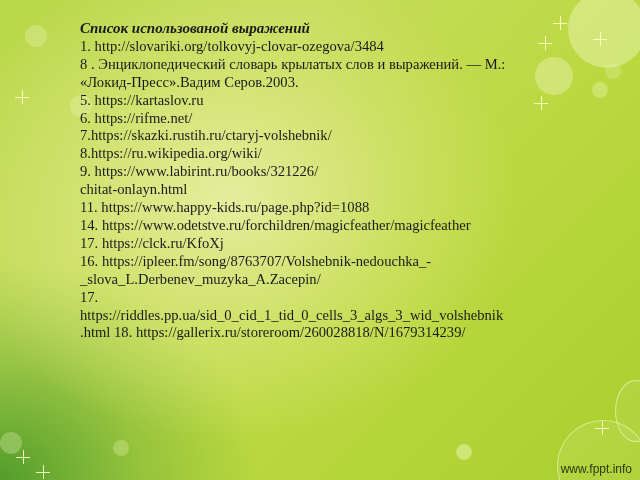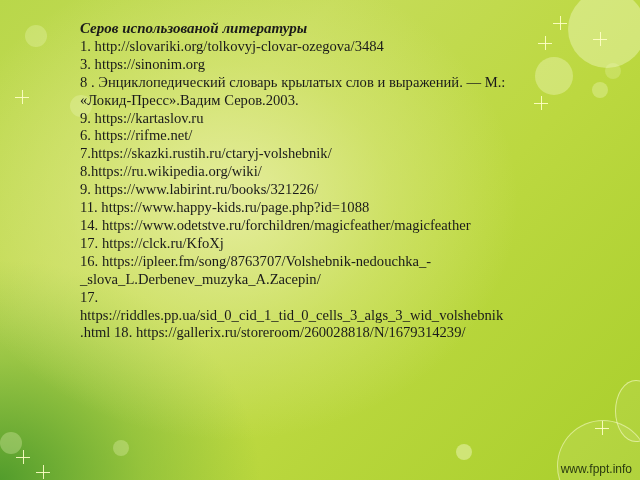--- a/index.html
+++ b/index.html
@@ -47,30 +47,30 @@
 <div class="sparkle" style="left:553px;top:16px;"></div>
 <div class="sparkle" style="left:538px;top:36px;"></div>
 <div class="sparkle" style="left:593px;top:32px;"></div>
 <div class="sparkle" style="left:534px;top:96px;"></div>
 <div class="sparkle" style="left:15px;top:90px;"></div>
 <div class="sparkle" style="left:16px;top:450px;"></div>
 <div class="sparkle" style="left:36px;top:465px;"></div>
 <div class="sparkle" style="left:595px;top:421px;"></div>
 
 <div class="content">
-  <div class="heading line">Серов использованой литературы</div>
+  <div class="heading line">Список использованой выражений</div>
   <div class="line">1. http://slovariki.org/tolkovyj-clovar-ozegova/3484</div>
-  <div class="line">3. https://sinonim.org</div>
   <div class="line">8 . Энциклопедический словарь крылатых слов и выражений. — М.:</div>
   <div class="line">«Локид-Пресс».Вадим Серов.2003.</div>
-  <div class="line">9.  https://kartaslov.ru</div>
+  <div class="line">5.  https://kartaslov.ru</div>
   <div class="line">6. https://rifme.net/</div>
   <div class="line">7.https://skazki.rustih.ru/ctaryj-volshebnik/</div>
   <div class="line">8.https://ru.wikipedia.org/wiki/</div>
   <div class="line">9.  https://www.labirint.ru/books/321226/</div>
+  <div class="line">chitat-onlayn.html</div>
   <div class="line">11. https://www.happy-kids.ru/page.php?id=1088</div>
   <div class="line">14. https://www.odetstve.ru/forchildren/magicfeather/magicfeather</div>
   <div class="line">17. https://clck.ru/KfoXj</div>
   <div class="line">16. https://ipleer.fm/song/8763707/Volshebnik-nedouchka_-</div>
   <div class="line">_slova_L.Derbenev_muzyka_A.Zacepin/</div>
   <div class="line">17.</div>
   <div class="line">https://riddles.pp.ua/sid_0_cid_1_tid_0_cells_3_algs_3_wid_volshebnik</div>
   <div class="line">.html 18. https://gallerix.ru/storeroom/260028818/N/1679314239/</div>
 </div>
 

